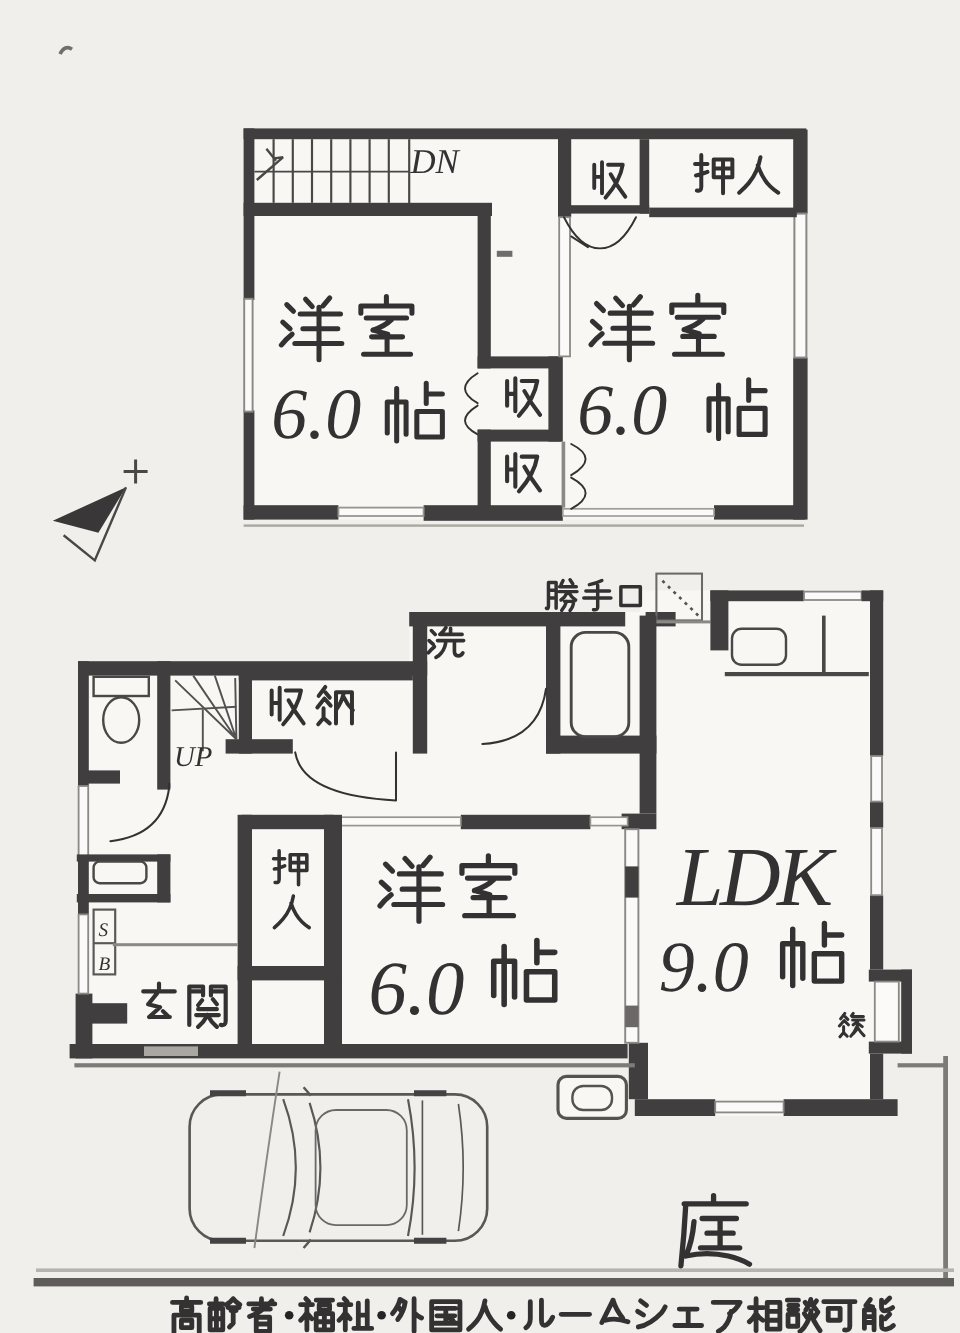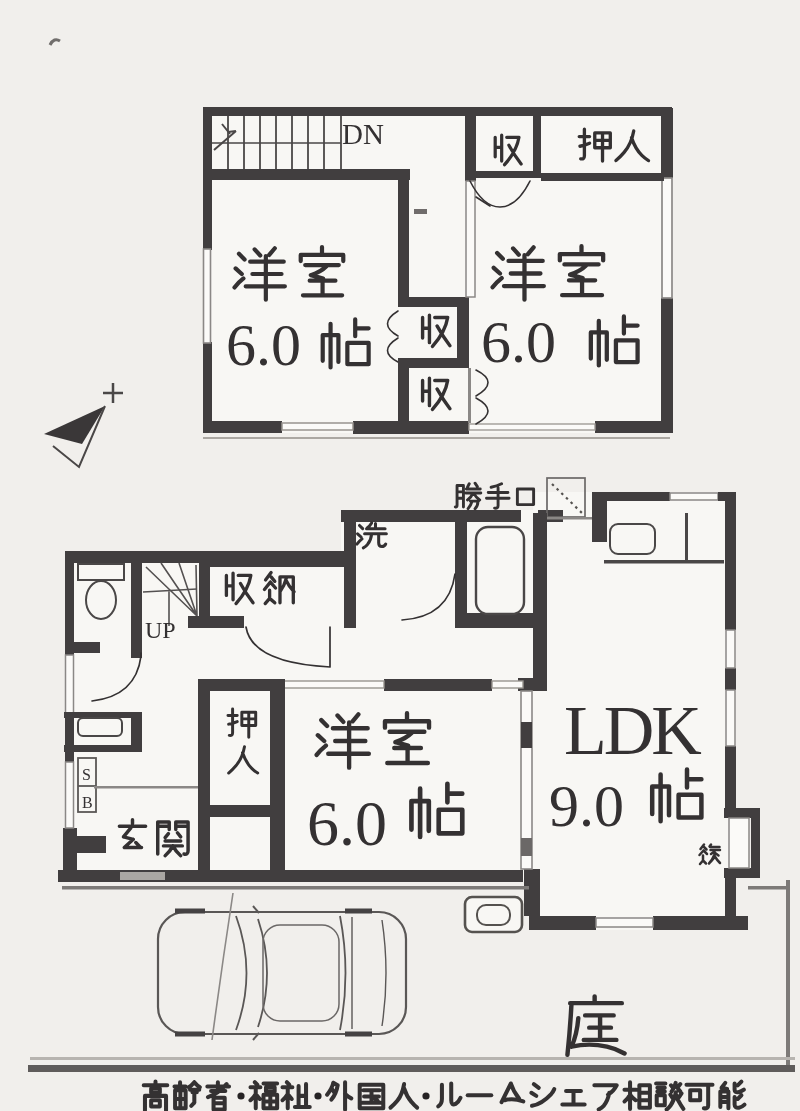--- a/index.html
+++ b/index.html
@@ -1,15 +1,15 @@
 <!DOCTYPE html>
 <html><head><meta charset="utf-8">
 <style>
 html,body{margin:0;padding:0;background:#f1efec;}
-#page{position:relative;width:800px;height:1111px;overflow:hidden;}
+#page{position:relative;width:800px;height:1111px;overflow:hidden;font-style:italic;}
 text{font-family:"Liberation Serif",serif;fill:#343132;}
 .g{stroke:#343132;fill:none;stroke-linecap:round;stroke-linejoin:round;}
 </style></head>
 <body>
 <div id="page">
 <svg width="800" height="1111" viewBox="0 0 800 1111">
 <defs>
 
 <g id="k-yo">
           <path d="M16,14 L26,24 M10,40 L21,50 M8,74 Q14,66 24,58 M44,6 L54,17 M80,4 L70,16 M36,28 H96 M40,50 H92 M28,72 H98 M64,18 V96"></path>

